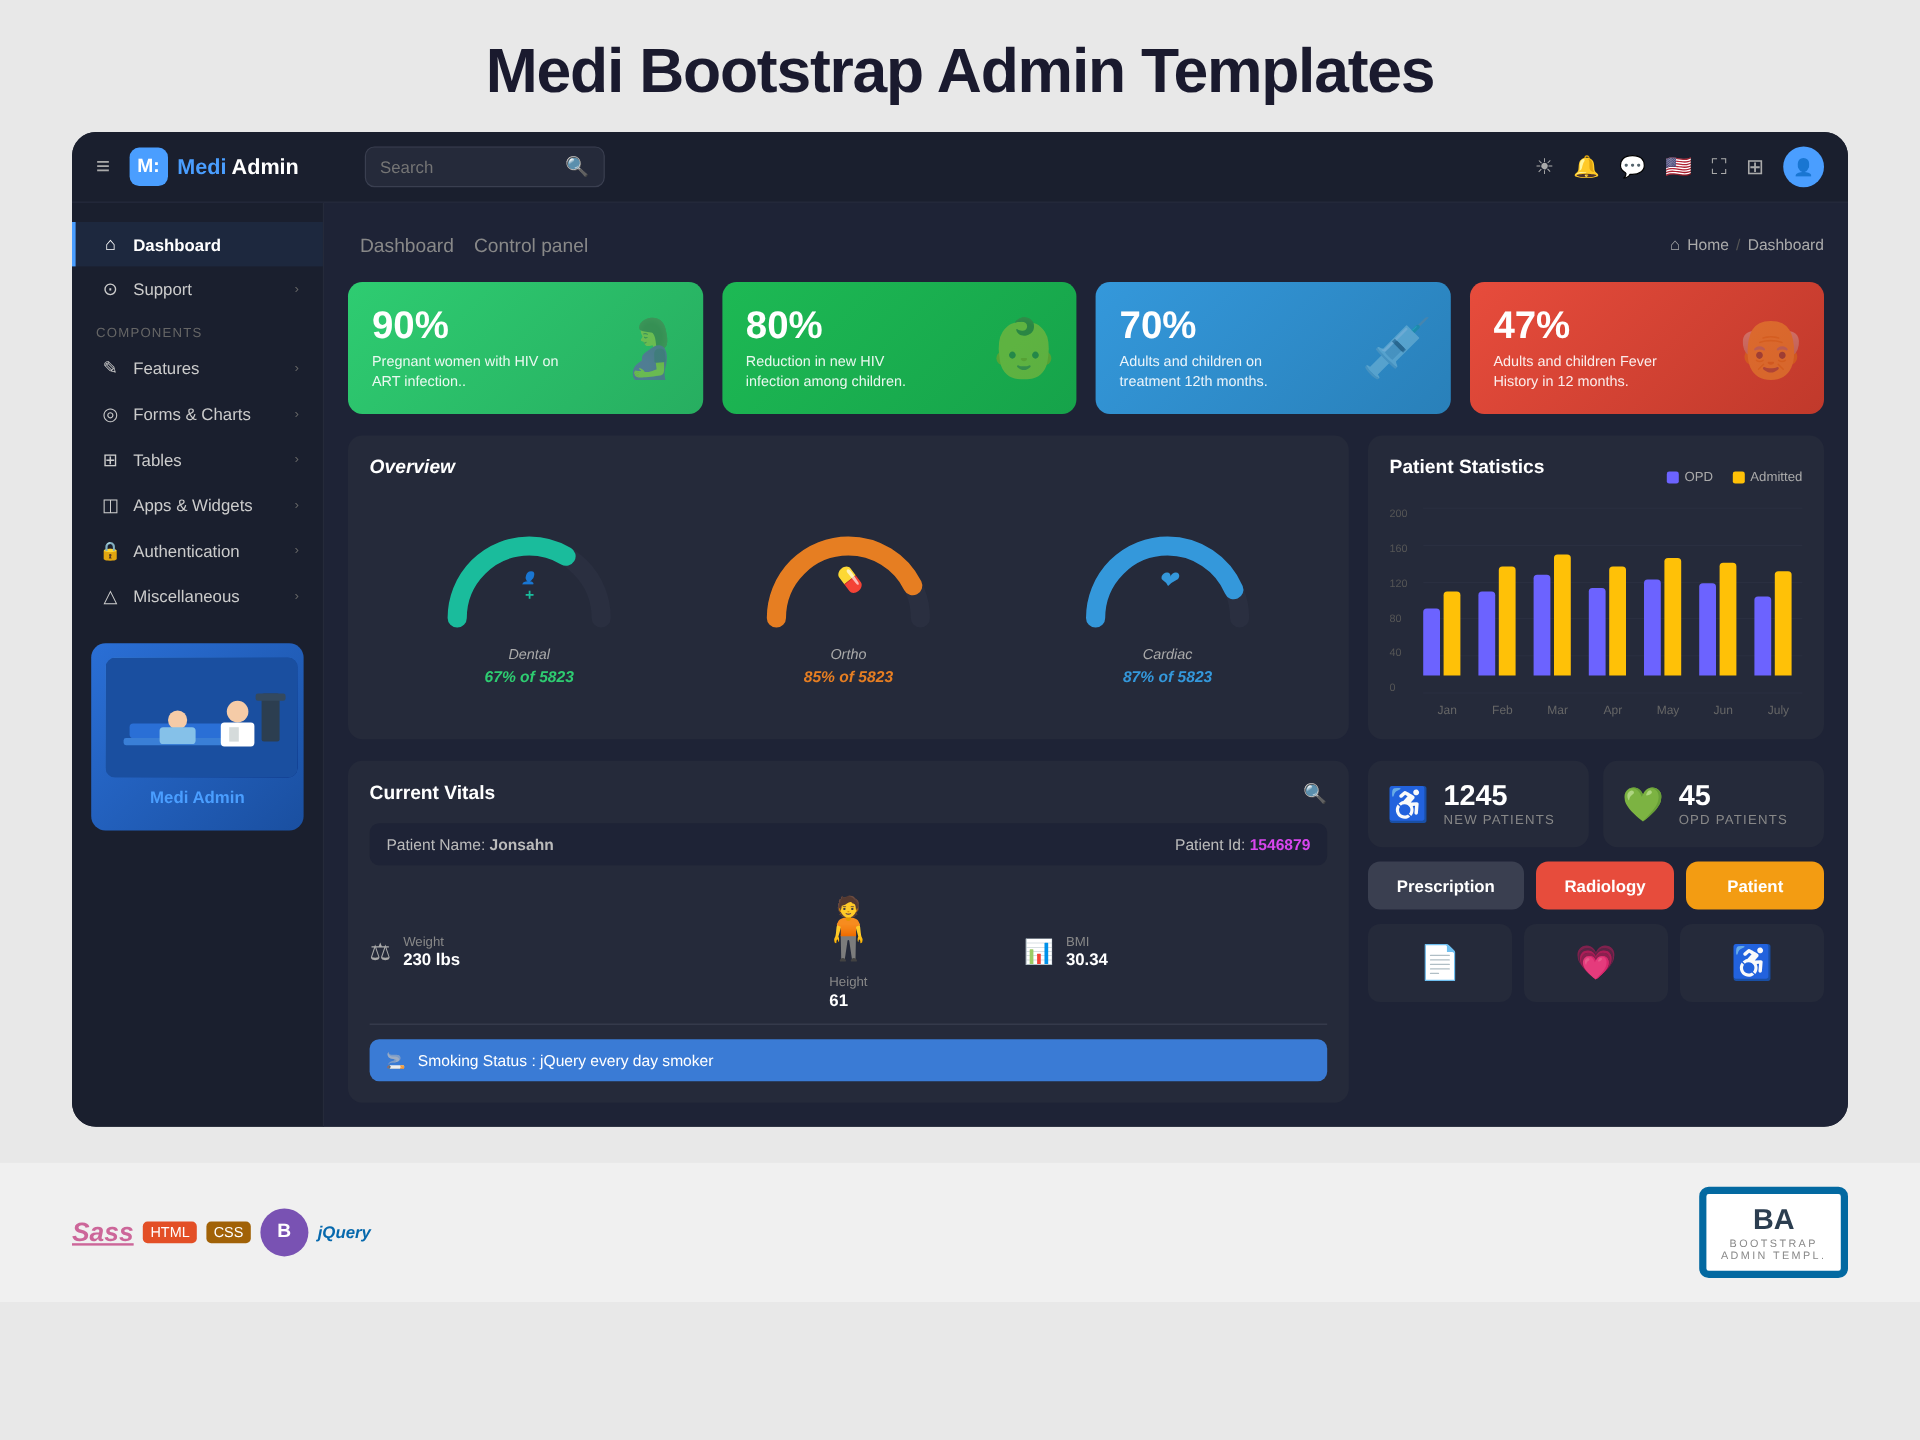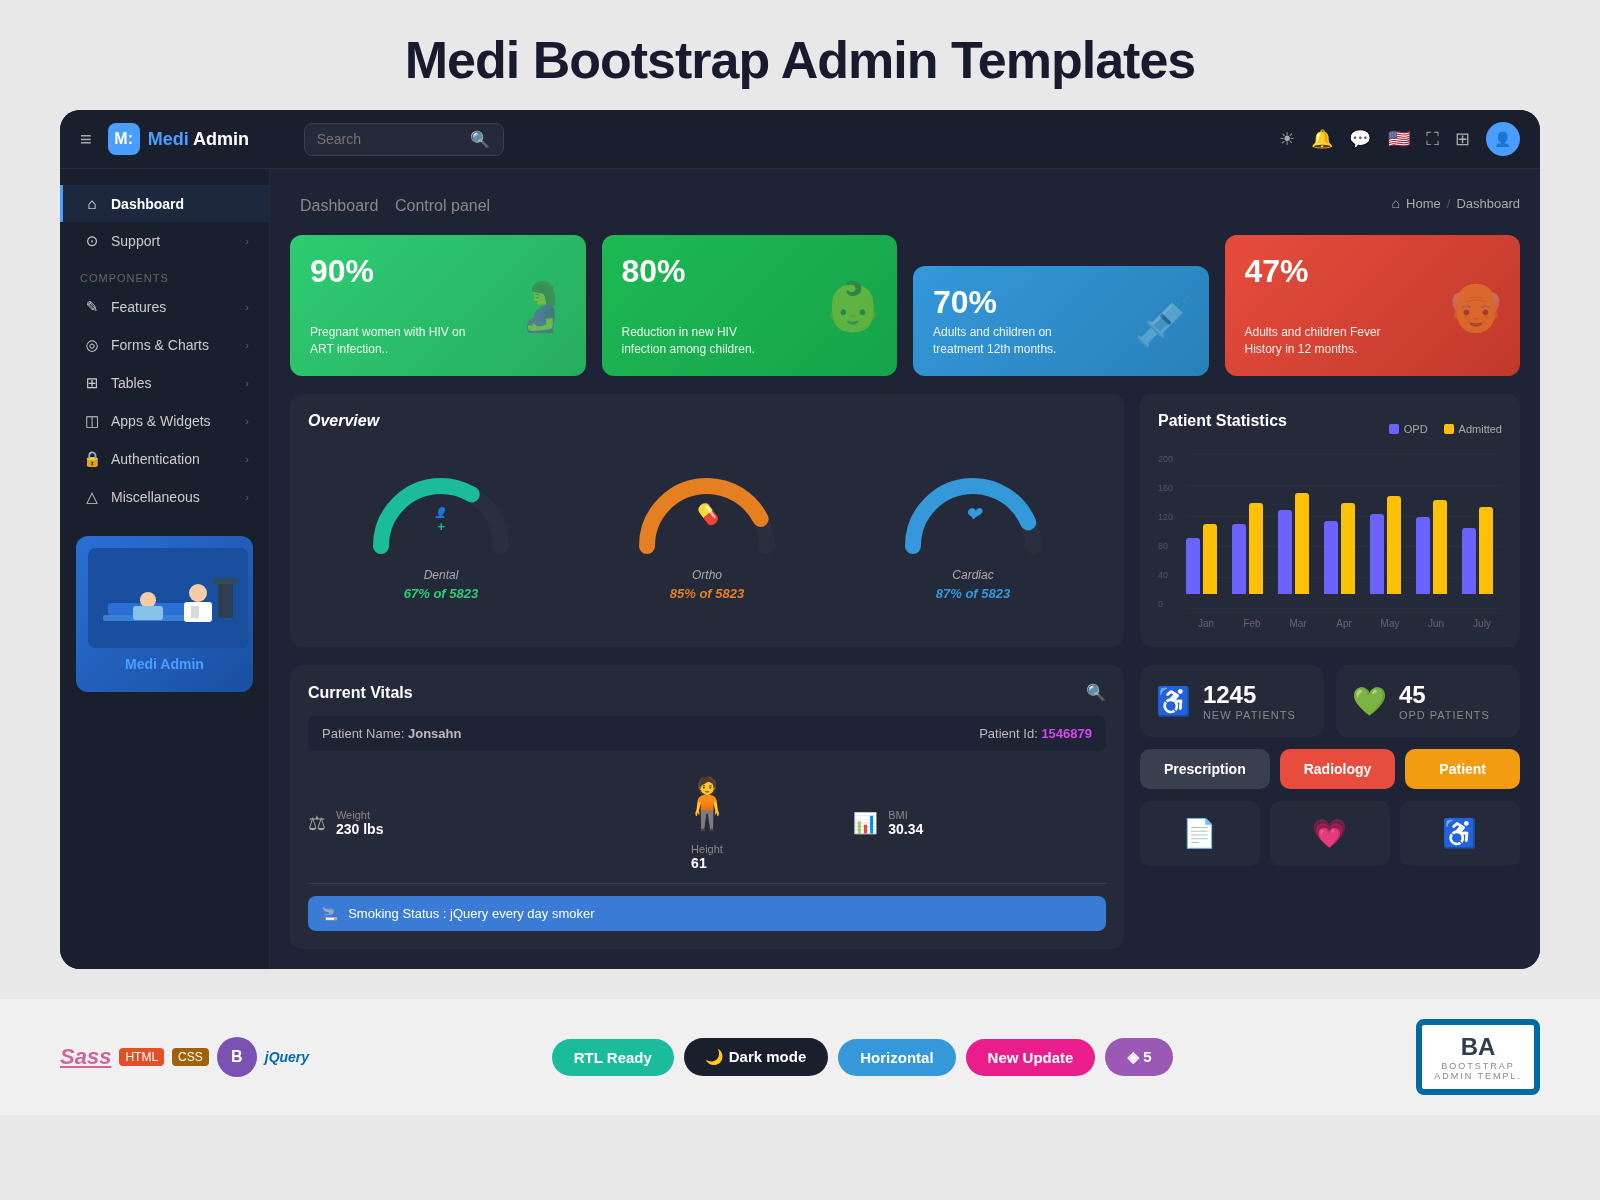--- a/index.html
+++ b/index.html
@@ -47,21 +47,21 @@
     .breadcrumb { display: flex; align-items: center; gap: 6px; color: #aaa; font-size: 13px; }
     .breadcrumb .home-icon { color: #aaa; font-size: 14px; }
     .breadcrumb .sep { color: #555; }
     .breadcrumb .current { color: #aaa; }
 
     
     .stat-cards { display: grid; grid-template-columns: repeat(4, 1fr); gap: 16px; margin-bottom: 18px; }
     .stat-card { border-radius: 12px; padding: 18px 20px; position: relative; overflow: hidden; min-height: 110px; display: flex; flex-direction: column; justify-content: space-between; }
     .stat-card.green { background: linear-gradient(135deg, #2ecc71, #27ae60); }
     .stat-card.green2 { background: linear-gradient(135deg, #1db954, #16a34a); }
-    .stat-card.blue { background: linear-gradient(135deg, #3498db, #2980b9); margin-top: 31px; }
+    .stat-card.blue { background: linear-gradient(135deg, #3498db, #2980b9); }
     .stat-card.orange { background: linear-gradient(135deg, #e74c3c, #c0392b); }
     .stat-num { font-size: 32px; font-weight: 800; color: #fff; }
     .stat-desc { font-size: 12px; color: rgba(255,255,255,0.9); line-height: 1.4; max-width: 160px; }
     .stat-icon { position: absolute; right: 14px; top: 50%; transform: translateY(-50%); font-size: 48px; opacity: 0.3; color: #fff; }
 
     
     .middle-row { display: grid; grid-template-columns: 1fr 380px; gap: 16px; margin-bottom: 18px; }
 
     
     .overview-card { background: #252a3a; border-radius: 12px; padding: 18px; font-style: italic; }
@@ -487,27 +487,20 @@
 </div>
 
 <div class="footer">
   <div class="tech-badges">
     <span class="sass-badge">Sass</span>
     <span class="html-badge">HTML</span>
     <span class="css-badge">CSS</span>
     <span class="bootstrap-badge" style="font-size:16px; background:#7952b3;">B</span>
     <span class="jquery-badge">jQuery</span>
   </div>
-  <div class="footer-pills">
-    <div class="pill teal">RTL Ready</div>
-    <div class="pill dark">🌙 Dark mode</div>
-    <div class="pill blue">Horizontal</div>
-    <div class="pill pink">New Update</div>
-    <div class="pill purple">◈ 5</div>
-  </div>
   <div class="footer-logo">
     <div class="footer-logo-box">
       <div style="font-size:24px; font-weight:900; color:#2c3e50;">BA</div>
       <div class="footer-logo-text" style="font-size:9px; text-align:center; white-space:pre-line;">BOOTSTRAP
 ADMIN TEMPL.</div>
     </div>
   </div>
 </div>
 
 </body></html>

